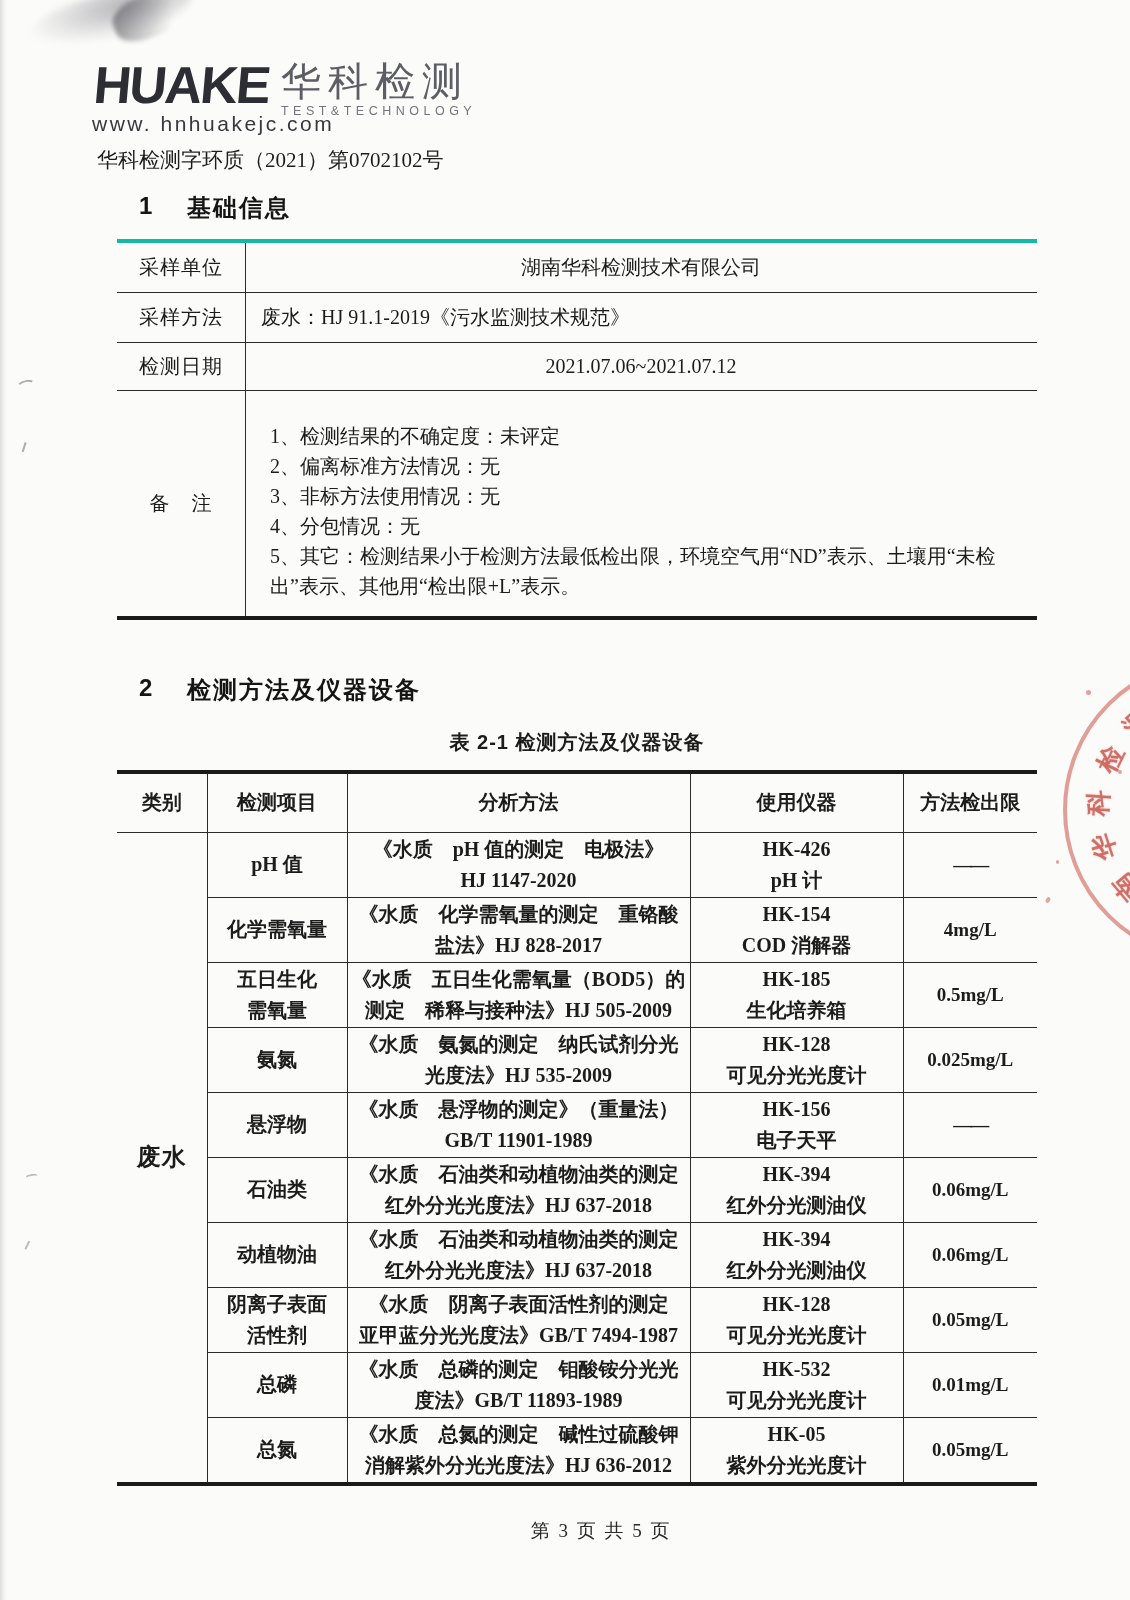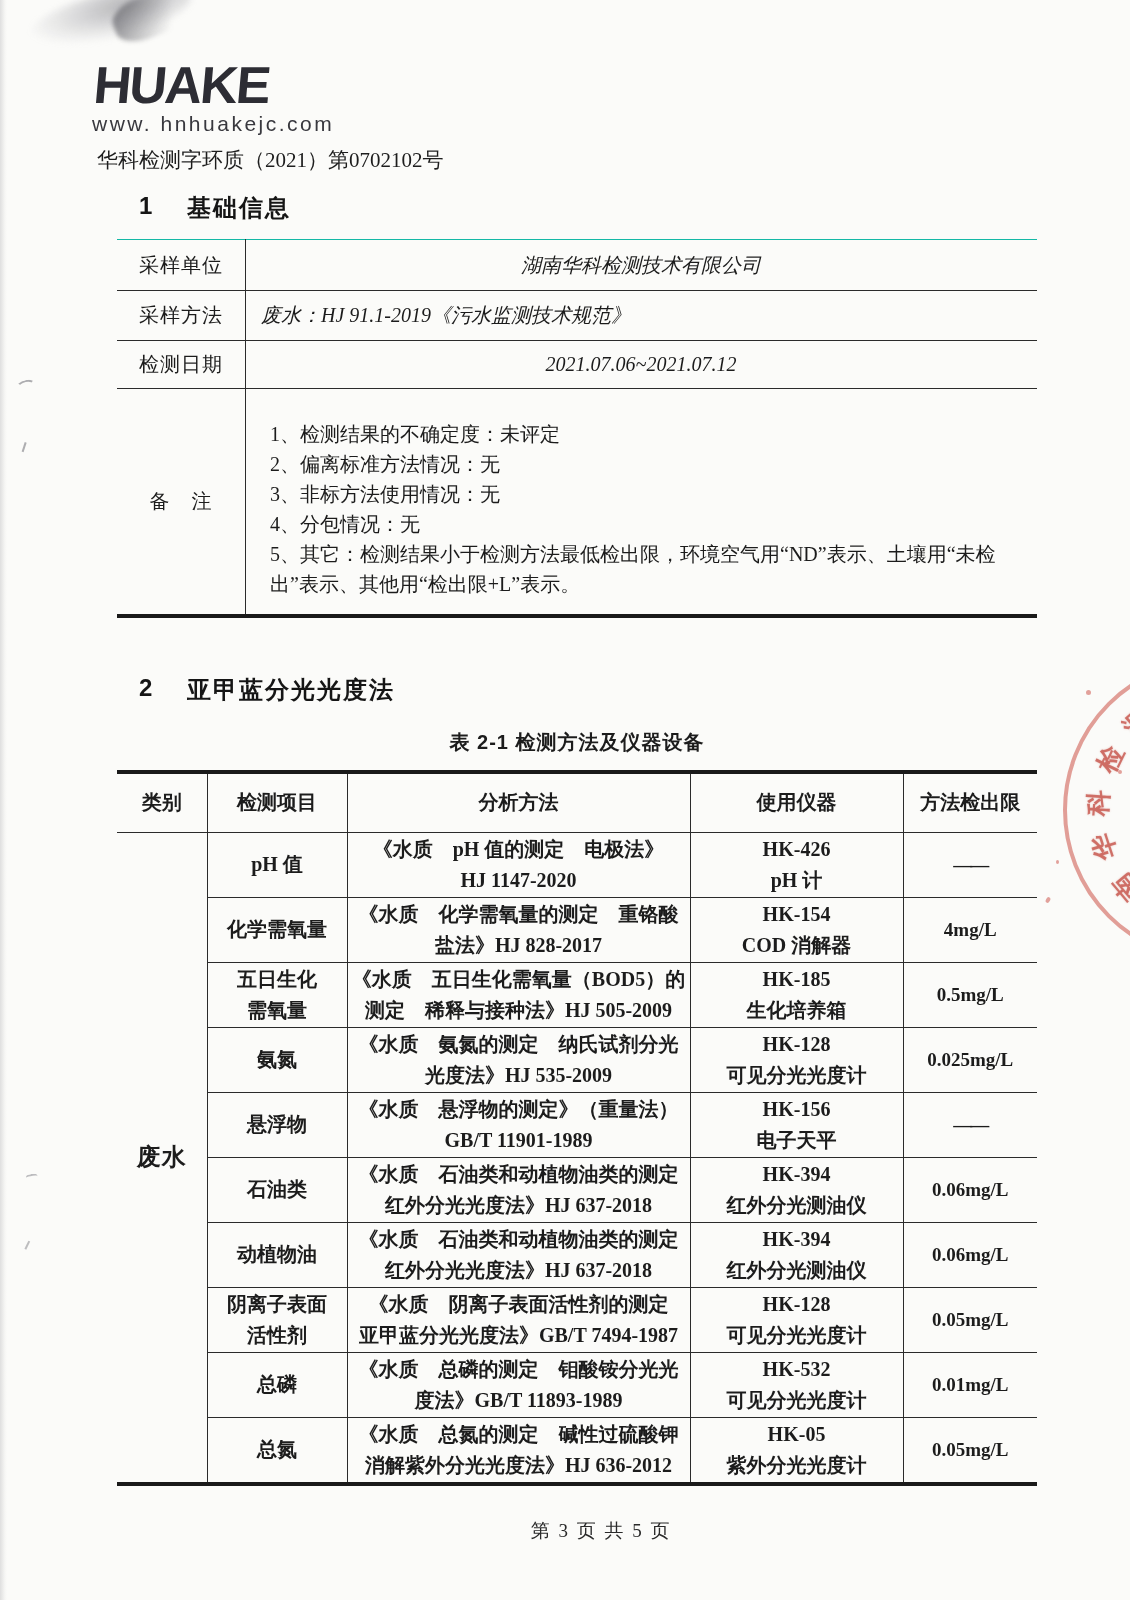--- a/index.html
+++ b/index.html
@@ -41,24 +41,24 @@
   .sec-heading .no{width:22px;}
   .sec-heading .tx{margin-left:26px;letter-spacing:2px;}
   .h1{left:139px;top:192px;}
   .h2{left:139px;top:674px;}
   .tbl-caption{left:117px;top:729px;width:920px;text-align:center;
     font-family:"Liberation Sans",sans-serif;font-weight:700;font-size:20px;letter-spacing:1px;}
 
   
   table{border-collapse:collapse;table-layout:fixed;}
   .t1{left:117px;top:239px;width:920px;font-size:20px;
-    border-top:1px solid #14b8a6;border-bottom:4px solid #1a1a1a;}
+    border-top:4px solid #14b8a6;border-bottom:4px solid #1a1a1a;}
   .t1 tr{border-bottom:1.5px solid #2b2b2b;}
   .t1 .lbl{width:126px;border-right:1.5px solid #2b2b2b;text-align:center;letter-spacing:1px;}
-  .t1 .val{padding-left:15px;font-style:italic;}
+  .t1 .val{padding-left:15px;}
   .t1 .center{text-align:center;padding-left:0;}
   .t1 .remarks-cell{padding:30px 30px 15px 24px;line-height:30px;text-align:left;vertical-align:middle;}
   .t1 .remark-line{display:block;}
 
   .t2{left:117px;top:770px;width:920px;font-size:20px;
     border-top:4px solid #1a1a1a;border-bottom:4px solid #1a1a1a;}
   .t2 tr{border-bottom:1.5px solid #2b2b2b;}
   .t2 th,.t2 td{border-right:1.5px solid #2b2b2b;font-weight:bold;
     text-align:center;vertical-align:middle;white-space:pre-line;line-height:31px;}
   .t2 th:last-child,.t2 td:last-child{border-right:none;}
@@ -93,20 +93,24 @@
 <div class="abs edge-shade"></div>
 <div class="abs smudge-a"></div>
 <div class="abs smudge-b"></div>
 <div class="abs pencil pm1"></div>
 <div class="abs pencil pm2"></div>
 <div class="abs pm3"></div>
 <div class="abs pm4"></div>
 
 <div class="abs logo-row">
   <div class="wordmark">HUAKE</div>
+  <div class="logo-right">
+    <div class="logo-cn">华科检测</div>
+    <div class="logo-sub">TEST&amp;TECHNOLOGY</div>
+  </div>
 </div>
 <div class="abs website">www. hnhuakejc.com</div>
 <div class="abs doc-number">华科检测字环质（2021）第0702102号</div>
 
 <div class="abs sec-heading h1">
   <span class="no">1</span>
   <span class="tx">基础信息</span>
 </div>
 
 <table class="abs t1">
@@ -131,21 +135,21 @@
       <span class="remark-line">3、非标方法使用情况：无</span>
       <span class="remark-line">4、分包情况：无</span>
       <span class="remark-line">5、其它：检测结果小于检测方法最低检出限，环境空气用“ND”表示、土壤用“未检出”表示、其他用“检出限+L”表示。</span>
     </td>
   </tr>
 </tbody>
   </table>
 
 <div class="abs sec-heading h2">
   <span class="no">2</span>
-  <span class="tx">亚甲蓝分光光度法</span>
+  <span class="tx">检测方法及仪器设备</span>
 </div>
 <div class="abs tbl-caption">表 2-1 检测方法及仪器设备</div>
 
 <table class="abs t2">
   <colgroup>
     <col style="width:90px;">
       <col style="width:140px;">
       <col style="width:343px;">
       <col style="width:213px;">
       <col style="width:134px;">

